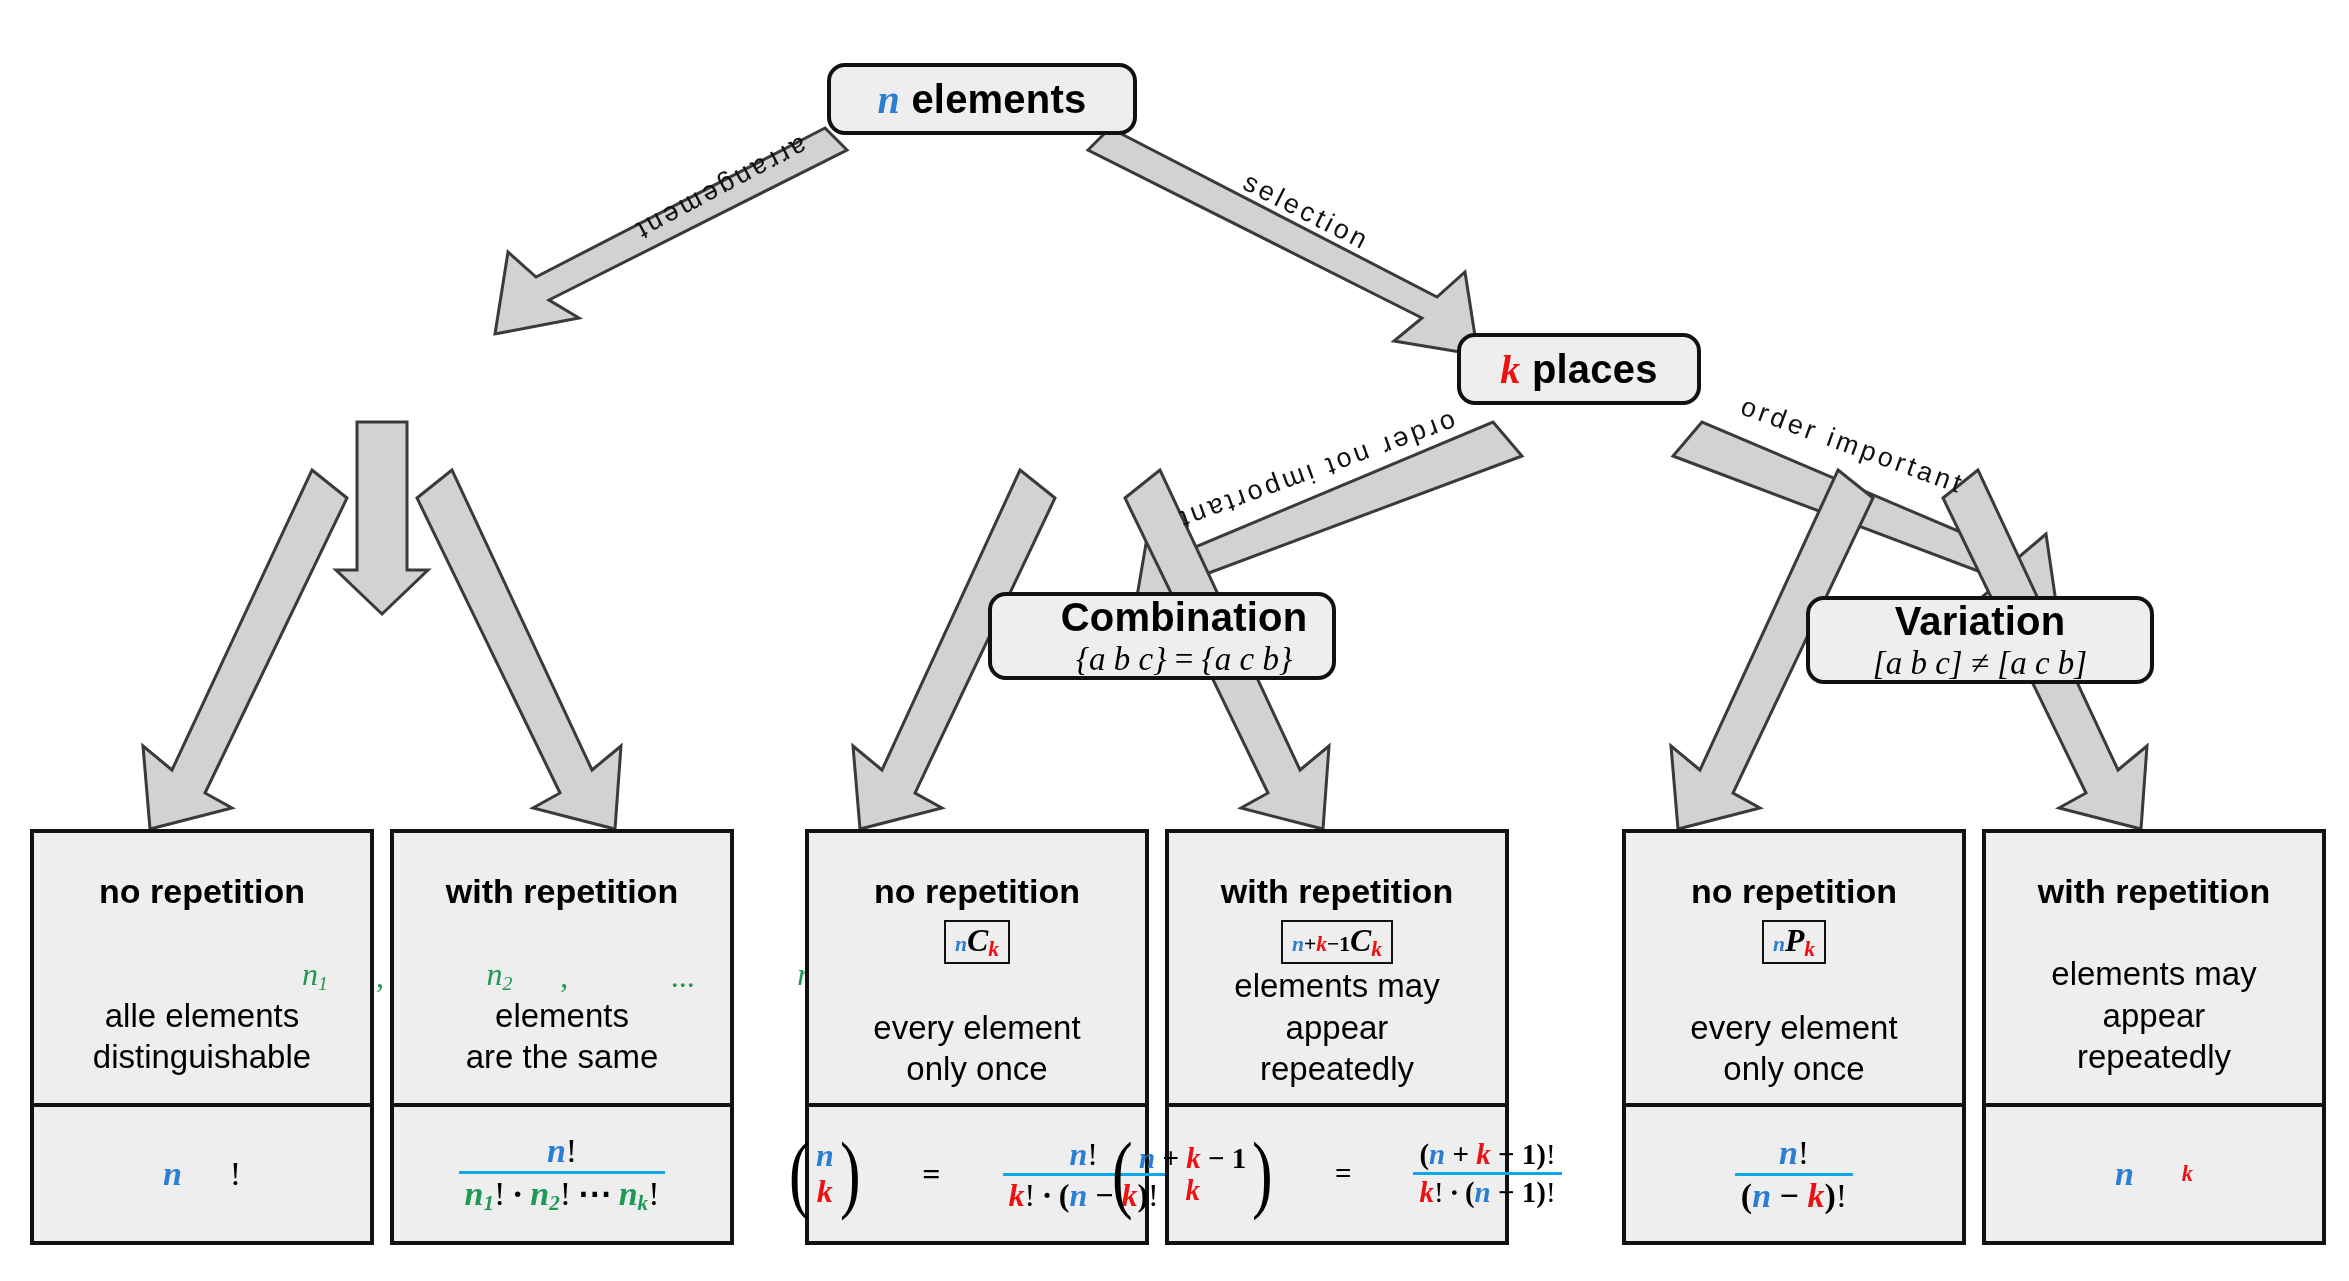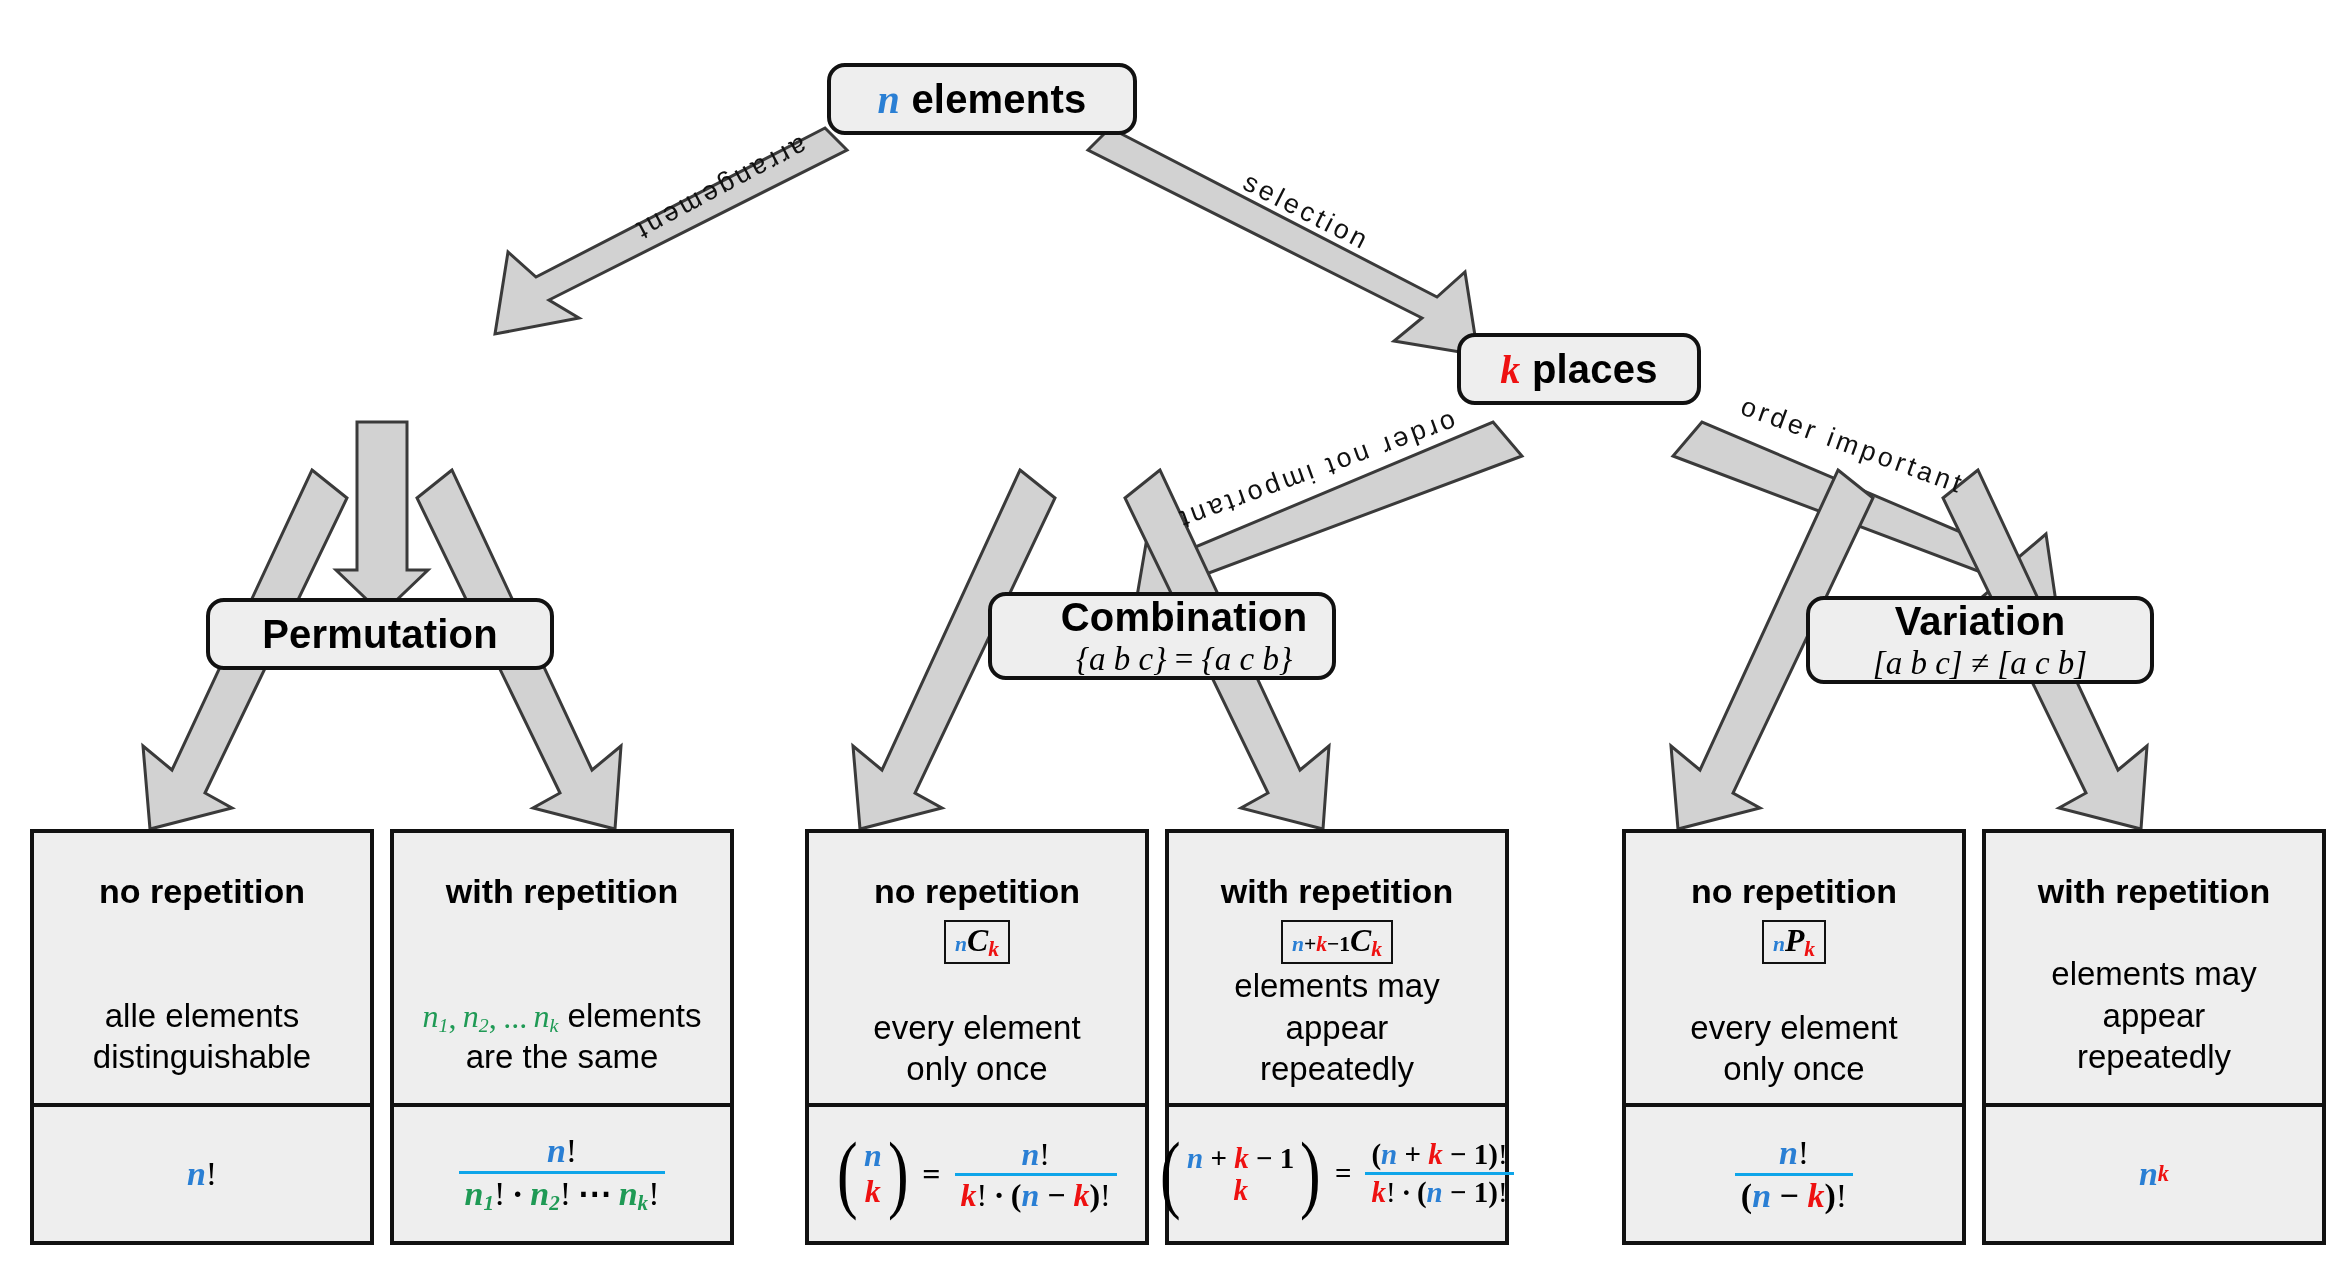--- a/index.html
+++ b/index.html
@@ -46,21 +46,21 @@
   }
   .leaf .desc{
     margin-top:auto;margin-bottom:6px;font-size:33px;line-height:1.25;text-align:center;
   }
   .leaf.nobadge .desc{margin-bottom:18px;}
 
   
   .math{
     font-family:"Liberation Serif","DejaVu Serif",serif;
     font-size:34px;line-height:1;white-space:nowrap;
-    display:inline-flex;align-items:center;justify-content:center;
+    display:inline-flex;align-items:center;justify-content:center;gap:48px;
   }
   .math.b{font-weight:bold;}
   .it{font-style:italic;}
   .blue{color:#2a7fd4;}
   .red{color:#ee1111;}
   .green{color:#1f9a55;}
   sub{font-size:.62em;vertical-align:-.25em;font-style:italic;}
   sup{font-size:.66em;vertical-align:.5em;font-style:italic;}
 
   .frac{display:inline-flex;flex-direction:column;align-items:center;vertical-align:middle;margin:0 4px;}
@@ -123,23 +123,20 @@
   </div>
 
 
   <div class="node" style="left:1457px;top:333px;width:244px;height:72px;">
     <div class="title">
       <span class="it red" style="font-family:'Liberation Serif',serif;">k</span>
       <span>places</span>
     </div>
   </div>
 
-  <div class="node" style="left:206px;top:598px;width:348px;height:72px;">
-    <div class="title">Permutation</div>
-  </div>
 
   <div class="node" style="left:988px;top:592px;width:348px;height:88px;padding-left:44px;">
     <div class="title">Combination</div>
     <div class="sub">
       <span>{a b c}</span>
       <span class="op">=</span>
       <span>{a c b}</span>
     </div>
   </div>
 

